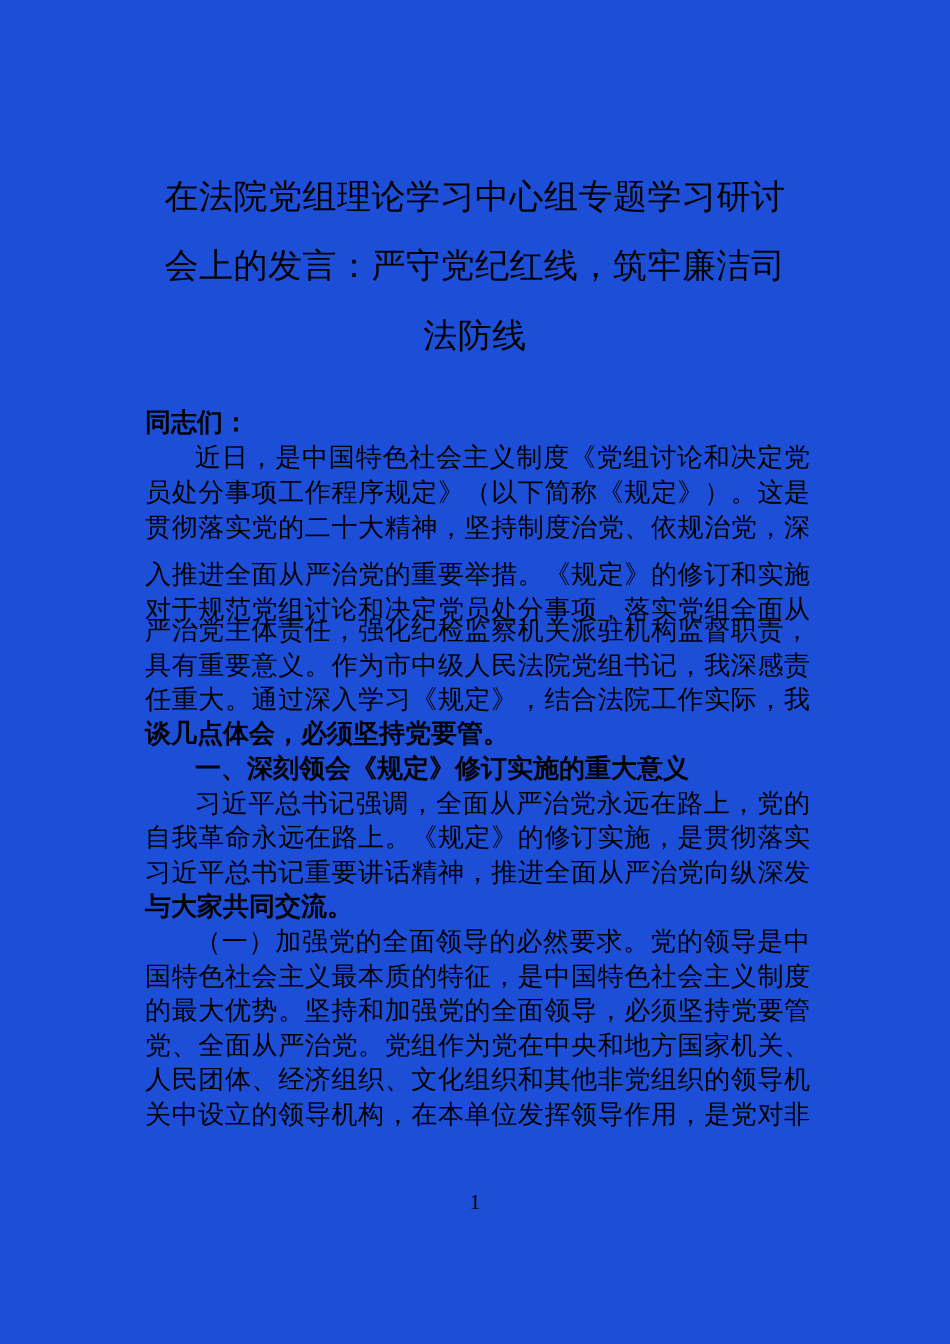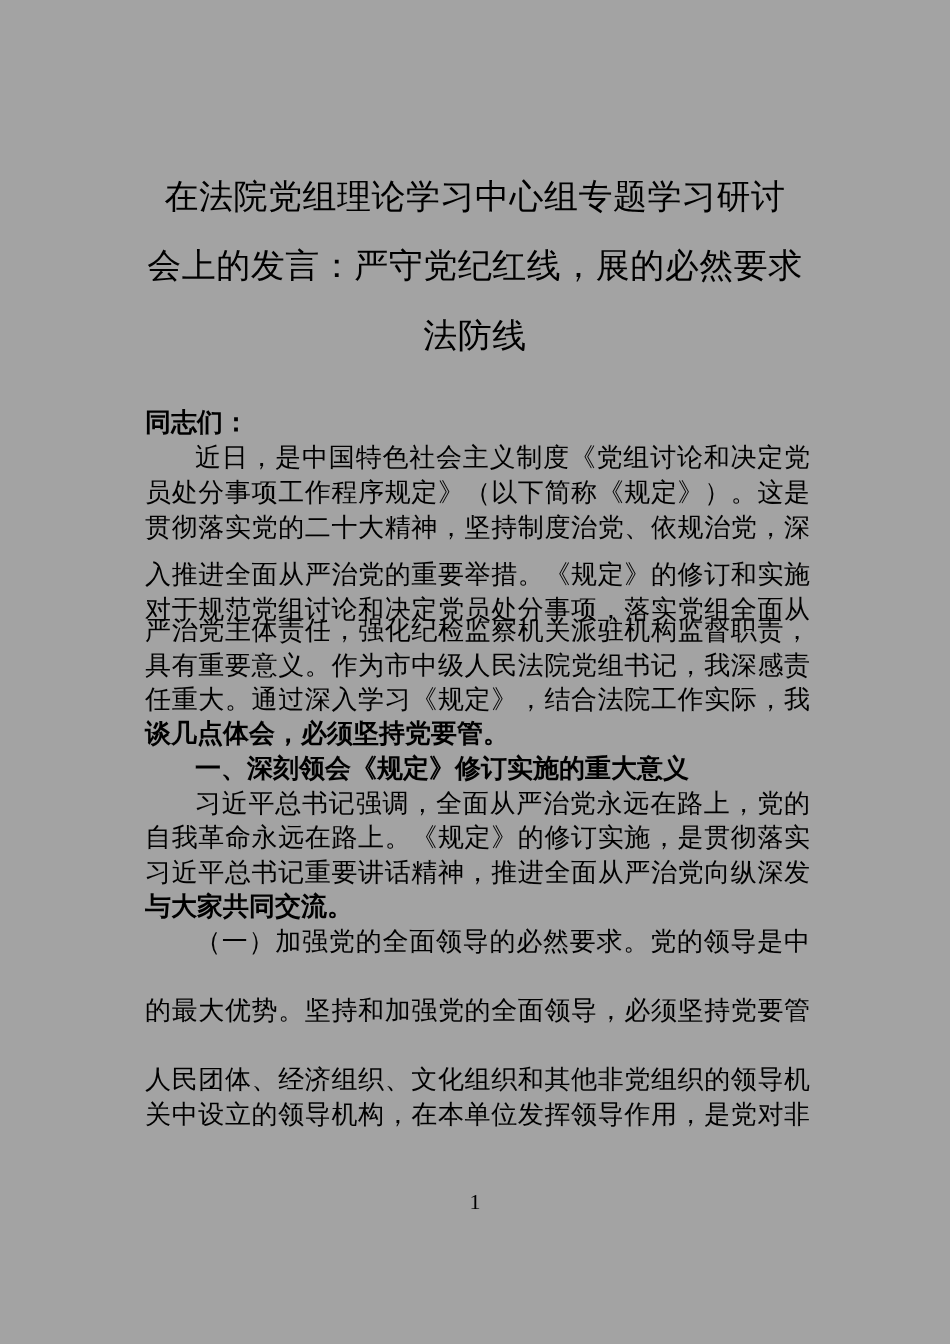--- a/index.html
+++ b/index.html
@@ -1,17 +1,17 @@
 <!DOCTYPE html>
 <html><head>
   <meta charset="utf-8">
   <style>
     html, body { margin: 0; padding: 0; background: #ffffff; }
     body { width: 950px; height: 1344px; position: relative; overflow: hidden; }
-    .page { position: absolute; left: 0; top: 0; width: 950px; height: 1344px; background: #a3a3a3; color: #000000; }
+    .page { position: absolute; left: 0; top: 0; width: 950px; height: 1344px; background: #1d4ed8; color: #000000; }
     .title-line {
       position: absolute; left: 140px; width: 670px; text-align: center;
       font-family: "DejaVu Sans", sans-serif; font-size: 34px; line-height: 40px;
       white-space: nowrap; letter-spacing: 0.5px;
     }
     .body-line {
       position: absolute; left: 145px; width: 665px;
       font-family: "DejaVu Sans", sans-serif; font-size: 26px; line-height: 32px;
       white-space: nowrap; text-align: justify; text-align-last: justify;
     }
@@ -20,21 +20,21 @@
     .page-number {
       position: absolute; left: 455px; width: 40px; top: 1188px; text-align: center;
       font-family: "Liberation Serif", serif; font-size: 22px; line-height: 28px;
     }
   </style>
 </head>
 <body>
 
 <div class="page">
   <div class="title-line" style="top:176px">在法院党组理论学习中心组专题学习研讨</div>
-  <div class="title-line" style="top:245px">会上的发言：严守党纪红线，展的必然要求</div>
+  <div class="title-line" style="top:245px">会上的发言：严守党纪红线，筑牢廉洁司</div>
   <div class="title-line" style="top:315px">法防线</div>
 
   <div class="body-line last" style="top:406px">同志们：</div>
 
   <div class="body-line indent" style="top:441px">近日，是中国特色社会主义制度《党组讨论和决定党</div>
   <div class="body-line" style="top:476px">员处分事项工作程序规定》（以下简称《规定》）。这是</div>
   <div class="body-line" style="top:511px">贯彻落实党的二十大精神，坚持制度治党、依规治党，深</div>
   <div class="body-line" style="top:558px">入推进全面从严治党的重要举措。《规定》的修订和实施</div>
   <div class="body-line" style="top:593px">对于规范党组讨论和决定党员处分事项，落实党组全面从</div>
   <div class="body-line" style="top:614px">严治党主体责任，强化纪检监察机关派驻机构监督职责，</div>
@@ -43,18 +43,20 @@
   <div class="body-line last" style="top:717px">谈几点体会，必须坚持党要管。</div>
 
   <div class="body-line indent" style="top:787px">习近平总书记强调，全面从严治党永远在路上，党的</div>
 
   <div class="body-line indent last" style="top:752px">一、深刻领会《规定》修订实施的重大意义</div>
   <div class="body-line" style="top:821px">自我革命永远在路上。《规定》的修订实施，是贯彻落实</div>
   <div class="body-line" style="top:856px">习近平总书记重要讲话精神，推进全面从严治党向纵深发</div>
   <div class="body-line last" style="top:890px">与大家共同交流。</div>
 
   <div class="body-line indent" style="top:925px">（一）加强党的全面领导的必然要求。党的领导是中</div>
+  <div class="body-line" style="top:960px">国特色社会主义最本质的特征，是中国特色社会主义制度</div>
   <div class="body-line" style="top:994px">的最大优势。坚持和加强党的全面领导，必须坚持党要管</div>
+  <div class="body-line" style="top:1029px">党、全面从严治党。党组作为党在中央和地方国家机关、</div>
   <div class="body-line" style="top:1063px">人民团体、经济组织、文化组织和其他非党组织的领导机</div>
   <div class="body-line" style="top:1098px">关中设立的领导机构，在本单位发挥领导作用，是党对非</div>
 
   <div class="page-number">1</div>
 </div>
 
 </body></html>

